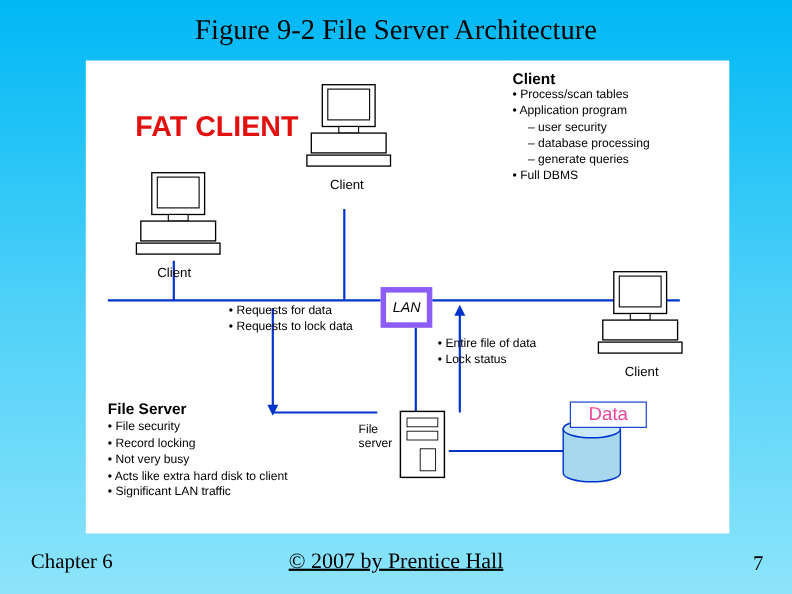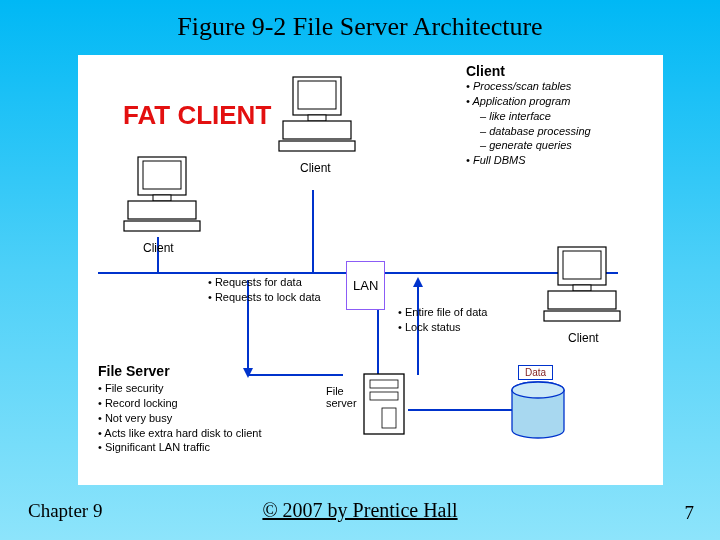--- a/index.html
+++ b/index.html
@@ -54,25 +54,26 @@
   }
   .bullets li { list-style: none; padding-left: 0; }
   .bullets li::before { content: "• "; }
   .bullets .sub { padding-left: 14px; }
   .bullets .sub::before { content: "– "; }
   .computer {
     position: absolute;
   }
   .lan-box {
     position: absolute;
-    border: 1px solid #8b5cf6;
+    border: 5px solid #8b5cf6;
     background: #fff;
     font-family: Arial, sans-serif;
     font-size: 13px;
-    padding: 16px 6px;
+    padding: 6px 6px;
+    font-style: italic;
   }
   svg.wires {
     position: absolute;
     left: 0; top: 0;
     width: 585px;
     height: 430px;
     pointer-events: none;
   }
   .footer-left {
     position: absolute;
@@ -95,23 +96,23 @@
     right: 26px;
     bottom: 16px;
     font-size: 19px;
     color: #000;
   }
   .data-box-label {
     position: absolute;
     border: 1px solid #0033cc;
     background: #fff;
     font-family: Arial, sans-serif;
-    font-size: 10px;
-    padding: 1px 6px;
-    color: #7f1d1d;
+    font-size: 17px;
+    padding: 1px 16px;
+    color: #ec4899;
   }
 </style>
 </head>
 <body>
 
 <div class="title">Figure 9-2 File Server Architecture</div>
 
 <div class="diagram-area">
 
   <svg class="wires">
@@ -133,24 +134,24 @@
     <line x1="308" y1="320" x2="340" y2="320" stroke="#0033cc" stroke-width="2" opacity="0"></line>
 
     <line x1="330" y1="355" x2="435" y2="355" stroke="#0033cc" stroke-width="2"></line>
 
   </svg>
 
   <div class="fat-client" style="left:45px; top:45px;">FAT CLIENT</div>
 
   <div class="section-label" style="left:388px; top:8px;">Client</div>
 
-  <ul class="bullets" style="left:388px; top:24px; width:190px;font-style:italic;">
+  <ul class="bullets" style="left:388px; top:24px; width:190px;">
     <li>Process/scan tables</li>
     <li>Application program</li>
-    <li class="sub">like interface</li>
+    <li class="sub">user security</li>
     <li class="sub">database processing</li>
     <li class="sub">generate queries</li>
     <li>Full DBMS</li>
   </ul>
 
   <svg class="computer" style="left:40px; top:100px;" width="90" height="80">
     <rect x="20" y="2" width="48" height="38" fill="#fff" stroke="#000" stroke-width="1.2"></rect>
     <rect x="25" y="6" width="38" height="28" fill="#fff" stroke="#000" stroke-width="1"></rect>
     <rect x="35" y="40" width="18" height="6" fill="#fff" stroke="#000" stroke-width="1"></rect>
     <rect x="10" y="46" width="68" height="18" fill="#fff" stroke="#000" stroke-width="1.2"></rect>
@@ -208,15 +209,15 @@
 
   <svg class="computer" style="left:430px; top:325px;" width="60" height="65">
     <ellipse cx="30" cy="10" rx="26" ry="8" fill="#a8d8f0" stroke="#0033cc" stroke-width="1.3"></ellipse>
     <path d="M4 10 L4 50 A26 8 0 0 0 56 50 L56 10" fill="#a8d8f0" stroke="#0033cc" stroke-width="1.3"></path>
     <ellipse cx="30" cy="10" rx="26" ry="8" fill="#cae8f7" stroke="#0033cc" stroke-width="1.3"></ellipse>
   </svg>
   <div class="data-box-label" style="left:440px; top:310px;">Data</div>
 
 </div>
 
-<div class="footer-left">Chapter 9</div>
+<div class="footer-left">Chapter 6</div>
 <div class="footer-center">© 2007 by Prentice Hall</div>
 <div class="footer-right">7</div>
 
 </body></html>

